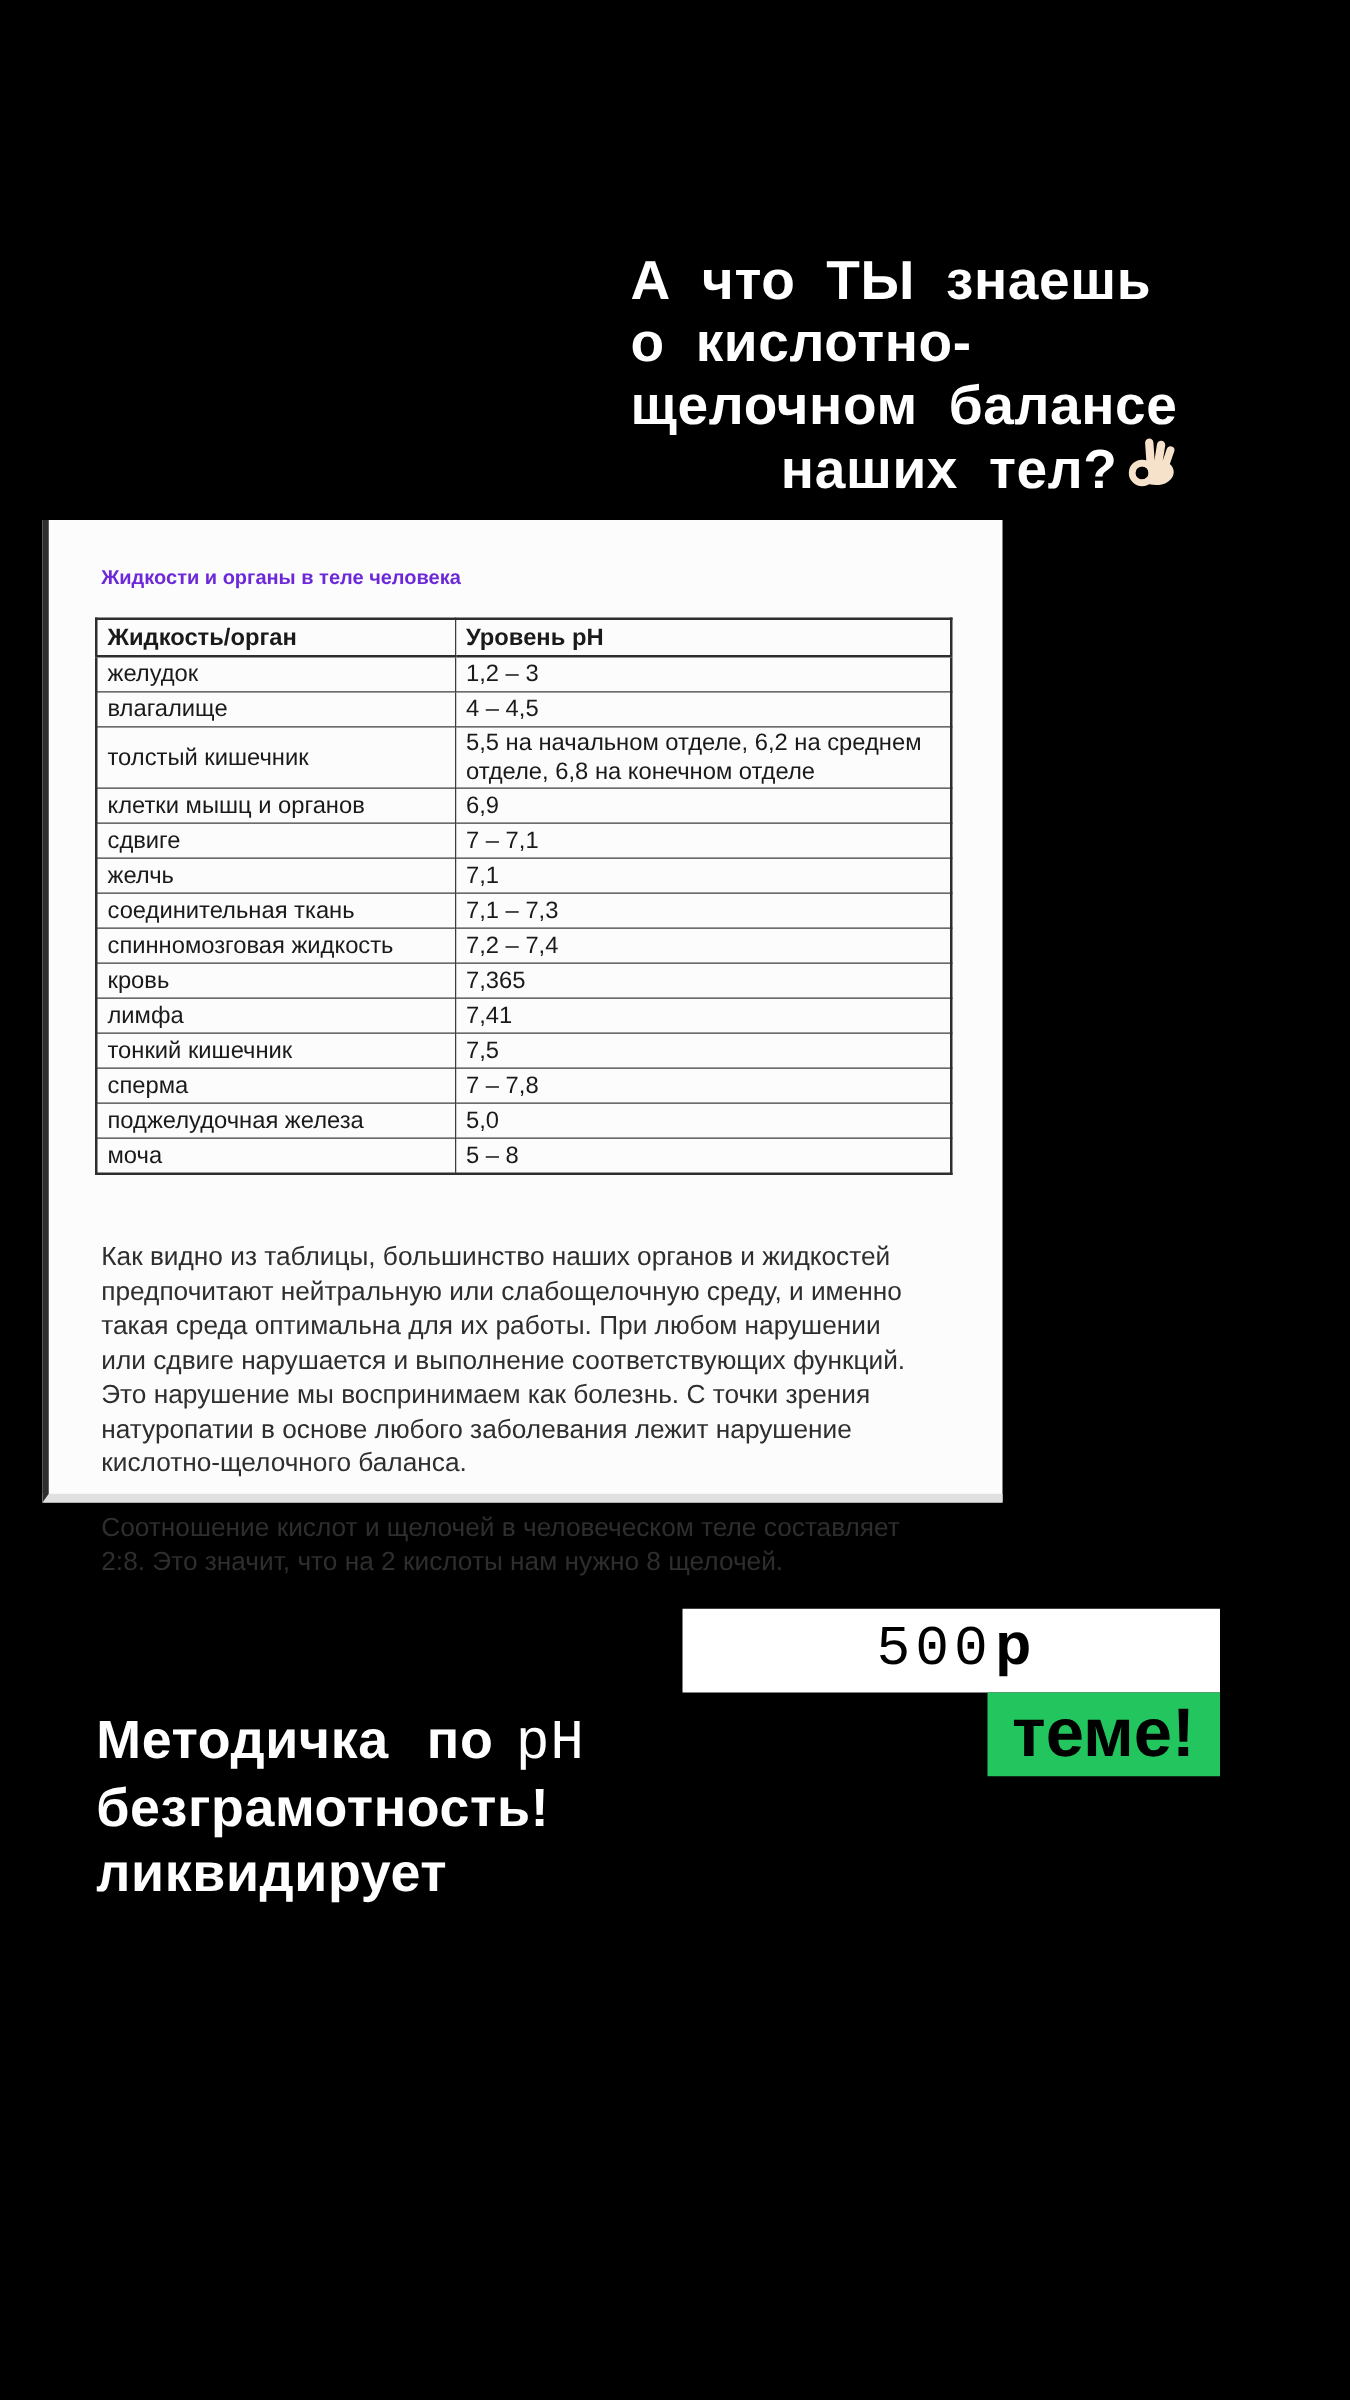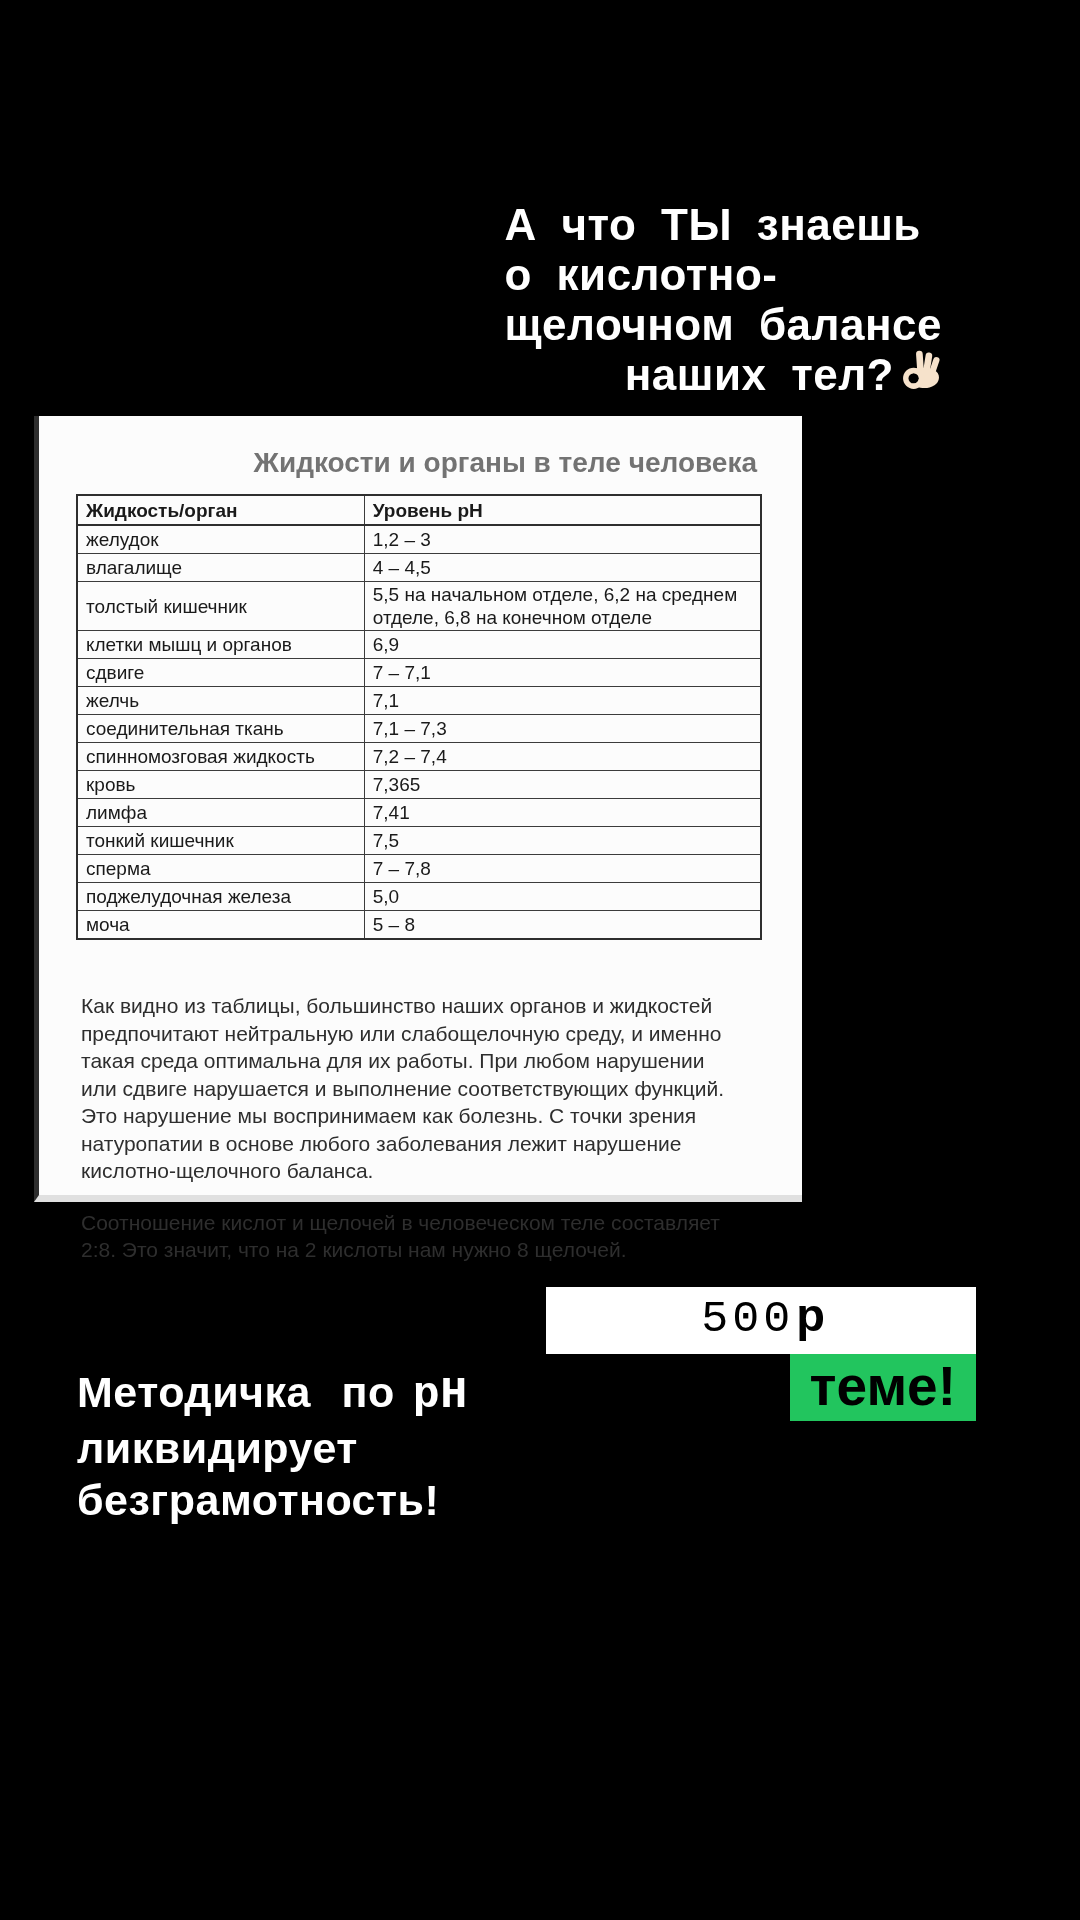--- a/index.html
+++ b/index.html
@@ -15,21 +15,21 @@
   }
   .hl-last{display:flex;align-items:center;justify-content:flex-end;gap:8px;}
   .ok-hand{display:inline-block;vertical-align:-8px;}
   
   .doc-panel{
     position:absolute;left:34px;top:416px;width:768px;height:786px;
     background:#FCFCFC;box-sizing:border-box;
     border-left:5px solid #2E2E2E;border-bottom:7px solid #E0E0E0;
     padding:34px 45px 0 42px;color:#1F1F1F;
   }
-  .doc-title{font-size:28px;font-weight:700;line-height:26px;color:#737373;text-align:right;}
+  .doc-title{font-size:16px;font-weight:700;line-height:26px;color:#6d28d9;}
   table.ph{
     border-collapse:collapse;margin-top:18px;margin-left:-5px;
     width:686px;table-layout:fixed;
   }
   table.ph th,table.ph td{
     border:1.5px solid #3C3C3C;font-size:19px;line-height:23px;
     padding:1px 8px;height:25px;text-align:left;vertical-align:middle;
     color:#1a1a1a;
   }
   table.ph{border:2.5px solid #2E2E2E;}
@@ -52,21 +52,21 @@
   .promo-cur{font-weight:700;margin-left:2px;}
   .promo-dash{font-family:"Liberation Mono",monospace;font-weight:400;font-size:45px;}
   .promo-rest{word-spacing:22px;}
   .promo-line2{
     display:inline-block;height:67px;background:#22c55e;padding:0 20px;
     font-weight:700;font-size:55px;line-height:64px;
   }
   
   .cta{position:absolute;left:77px;top:1366px;color:#fff;font-weight:700;font-size:43px;line-height:52px;letter-spacing:.5px;}
   .cta-line1-main{word-spacing:18px;}
-  .cta-mono{font-family:"Liberation Mono",monospace;font-weight:700;font-size:45px;margin-left:18px;text-align:right;}
+  .cta-mono{font-family:"Liberation Mono",monospace;font-weight:400;font-size:45px;margin-left:18px;text-align:right;}
 </style>
 </head>
 <body>
 
 <div class="stage">
 
   <div class="headline">
     <div>А что ТЫ знаешь</div>
     <div>о кислотно-</div>
     <div>щелочном балансе</div>
@@ -169,17 +169,17 @@
     <div class="promo-line1">
       <span><span class="promo-num">500</span><span class="promo-cur">р</span></span>
       <span class="promo-dash">-</span>
       <span class="promo-rest">и ТЫ в</span>
     </div>
     <div class="promo-line2">теме!</div>
   </div>
 
   <div class="cta">
     <div><span class="cta-line1-main">Методичка по</span><span class="cta-mono">pH</span></div>
+    <div>безграмотность!</div>
     <div>ликвидирует</div>
-    <div>безграмотность!</div>
   </div>
 
 </div>
 
 </body></html>

